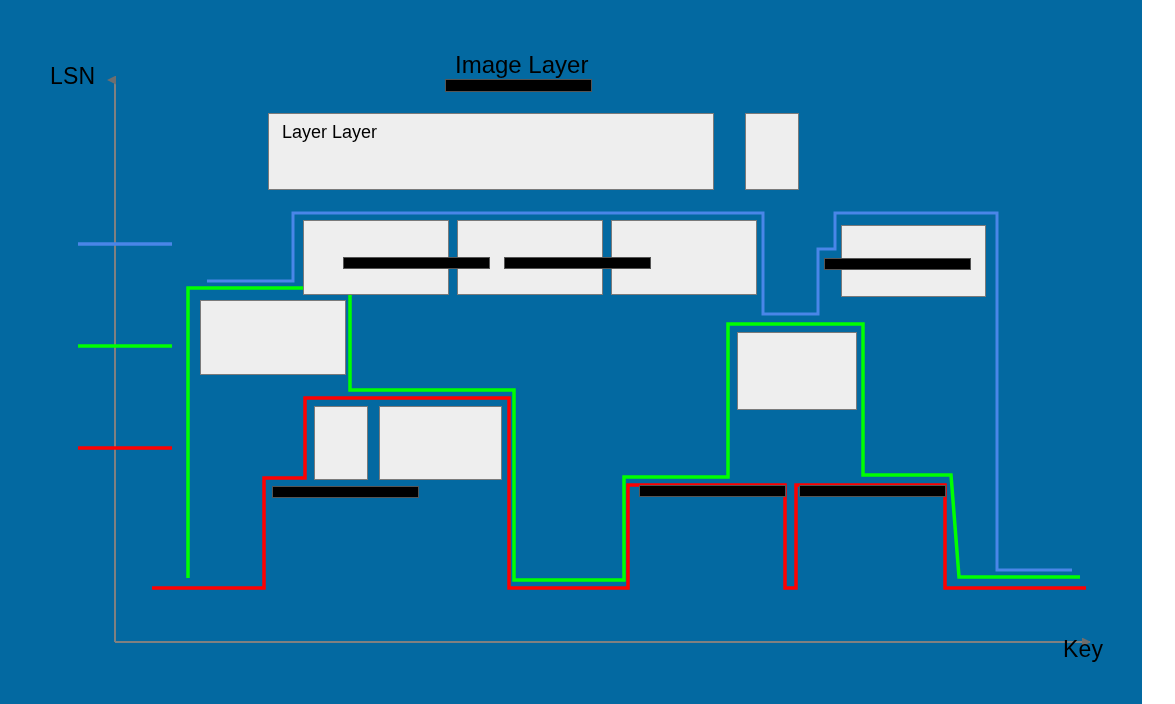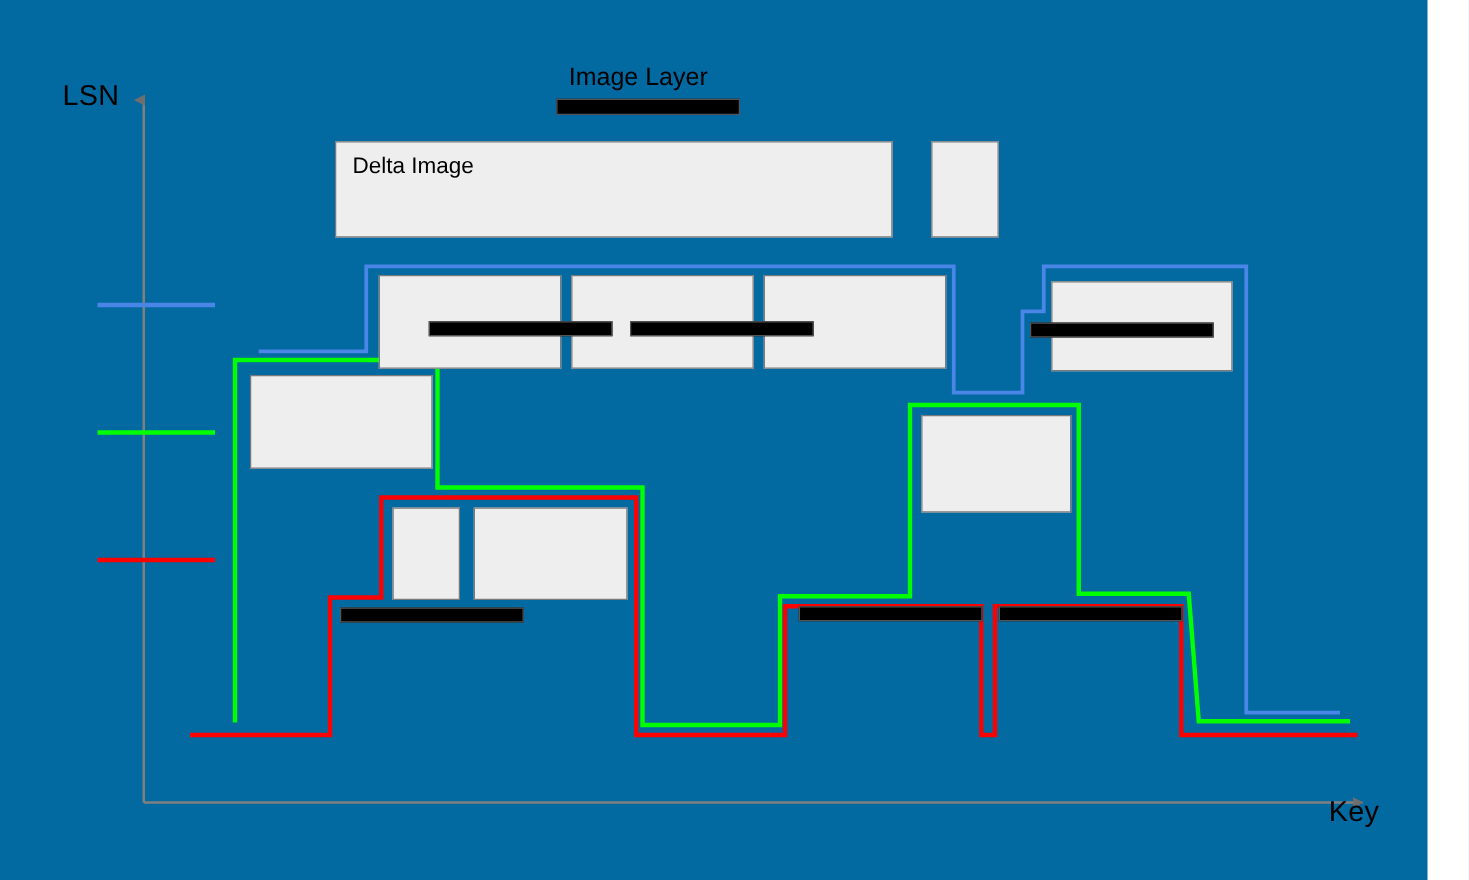--- a/index.html
+++ b/index.html
@@ -30,21 +30,21 @@
     color: #000000;
     white-space: nowrap;
     letter-spacing: 0.2px;
   }
   #lsn-label { left: 50px; top: 63px; }
   #key-label { left: 1063px; top: 636px; }
   .img-layer-label {
     position: absolute;
     left: 455px;
     top: 51px;
-    font-size: 20px;
+    font-size: 24px;
     color: #000000;
     white-space: nowrap;
   }
   .delta-layer-label {
     position: absolute;
     left: 282px;
     top: 122px;
     font-size: 18px;
     color: #000000;
     white-space: nowrap;
@@ -113,15 +113,15 @@
       <div class="bar" style="left: 504px; top: 257px; width: 147px; height: 12px; background: rgb(0, 0, 0); border-color: rgb(85, 85, 85);"></div>
       <div class="bar" style="left: 824px; top: 258px; width: 147px; height: 12px; background: rgb(0, 0, 0); border-color: rgb(85, 85, 85);"></div>
       <div class="bar" style="left: 272px; top: 486px; width: 147px; height: 12px; background: rgb(0, 0, 0); border-color: rgb(85, 85, 85);"></div>
       <div class="bar" style="left: 639px; top: 485px; width: 147px; height: 12px; background: rgb(0, 0, 0); border-color: rgb(85, 85, 85);"></div>
       <div class="bar" style="left: 799px; top: 485px; width: 147px; height: 12px; background: rgb(0, 0, 0); border-color: rgb(85, 85, 85);"></div>
     </div>
 
   <div class="axis-label" id="lsn-label">LSN</div>
   <div class="axis-label" id="key-label">Key</div>
   <div class="img-layer-label">Image Layer</div>
-  <div class="delta-layer-label">Delta Image</div>
+  <div class="delta-layer-label">Layer Layer</div>
 
 </div>
 
 </body></html>

